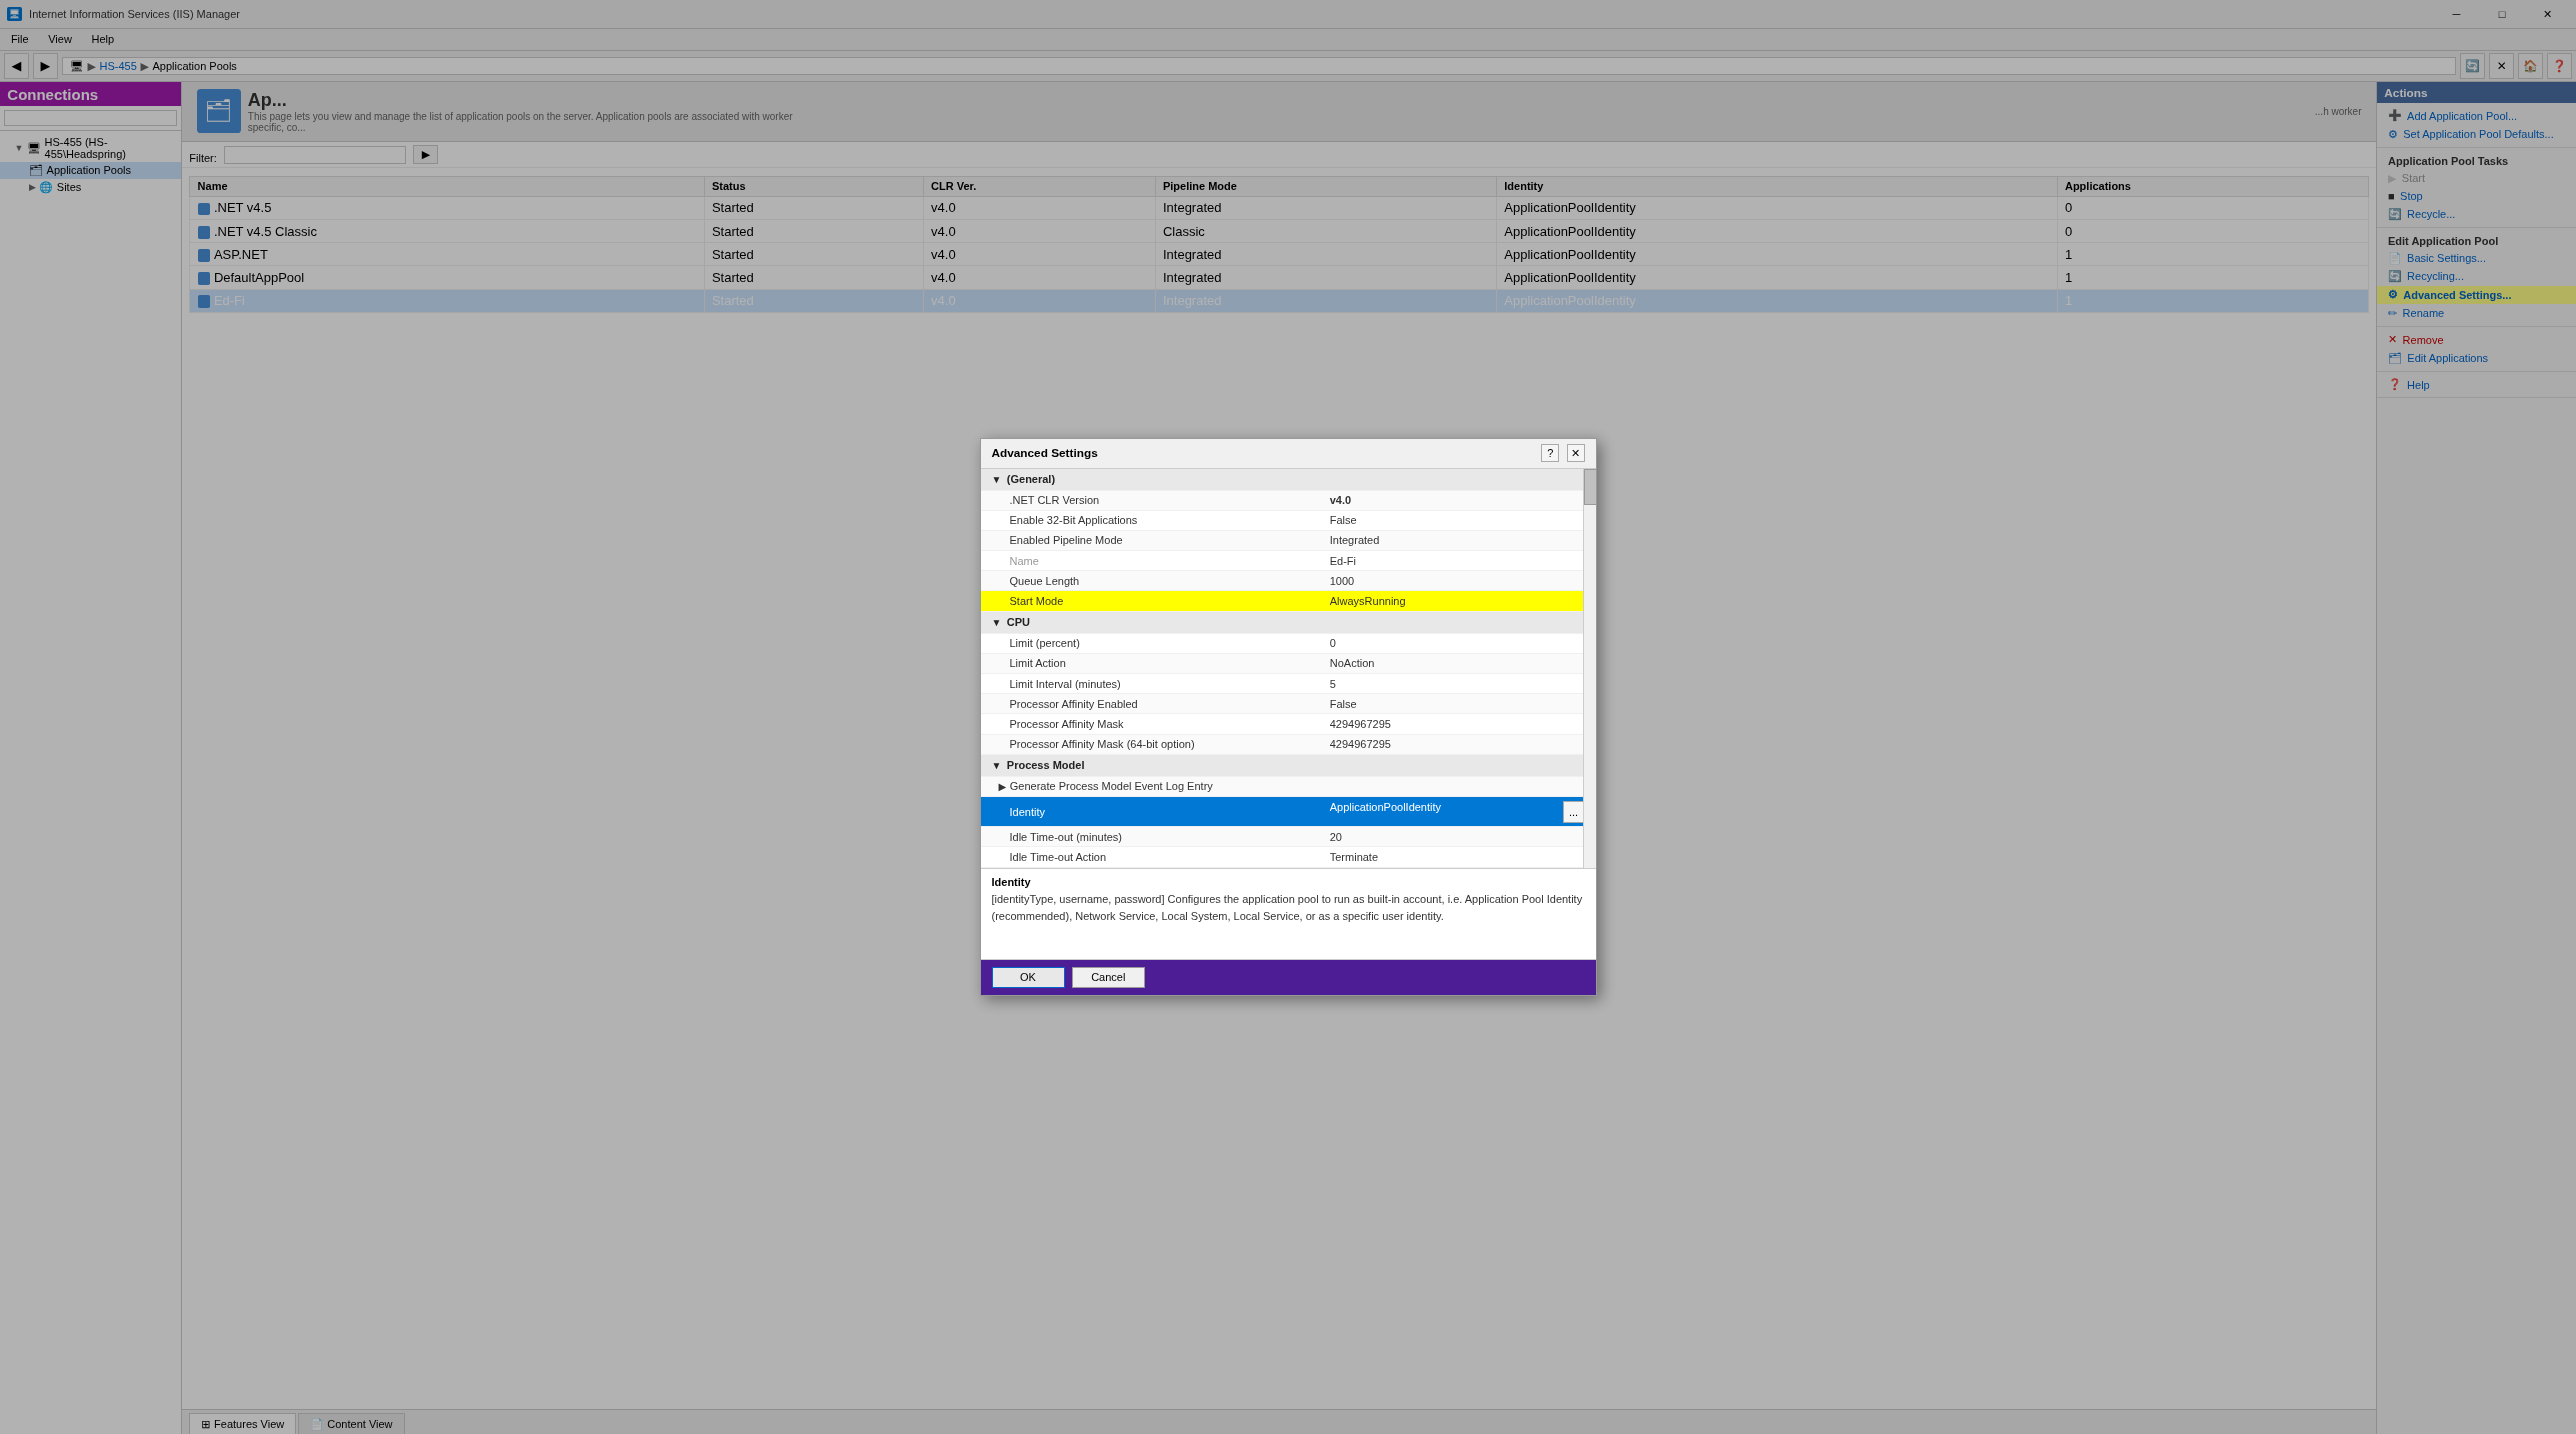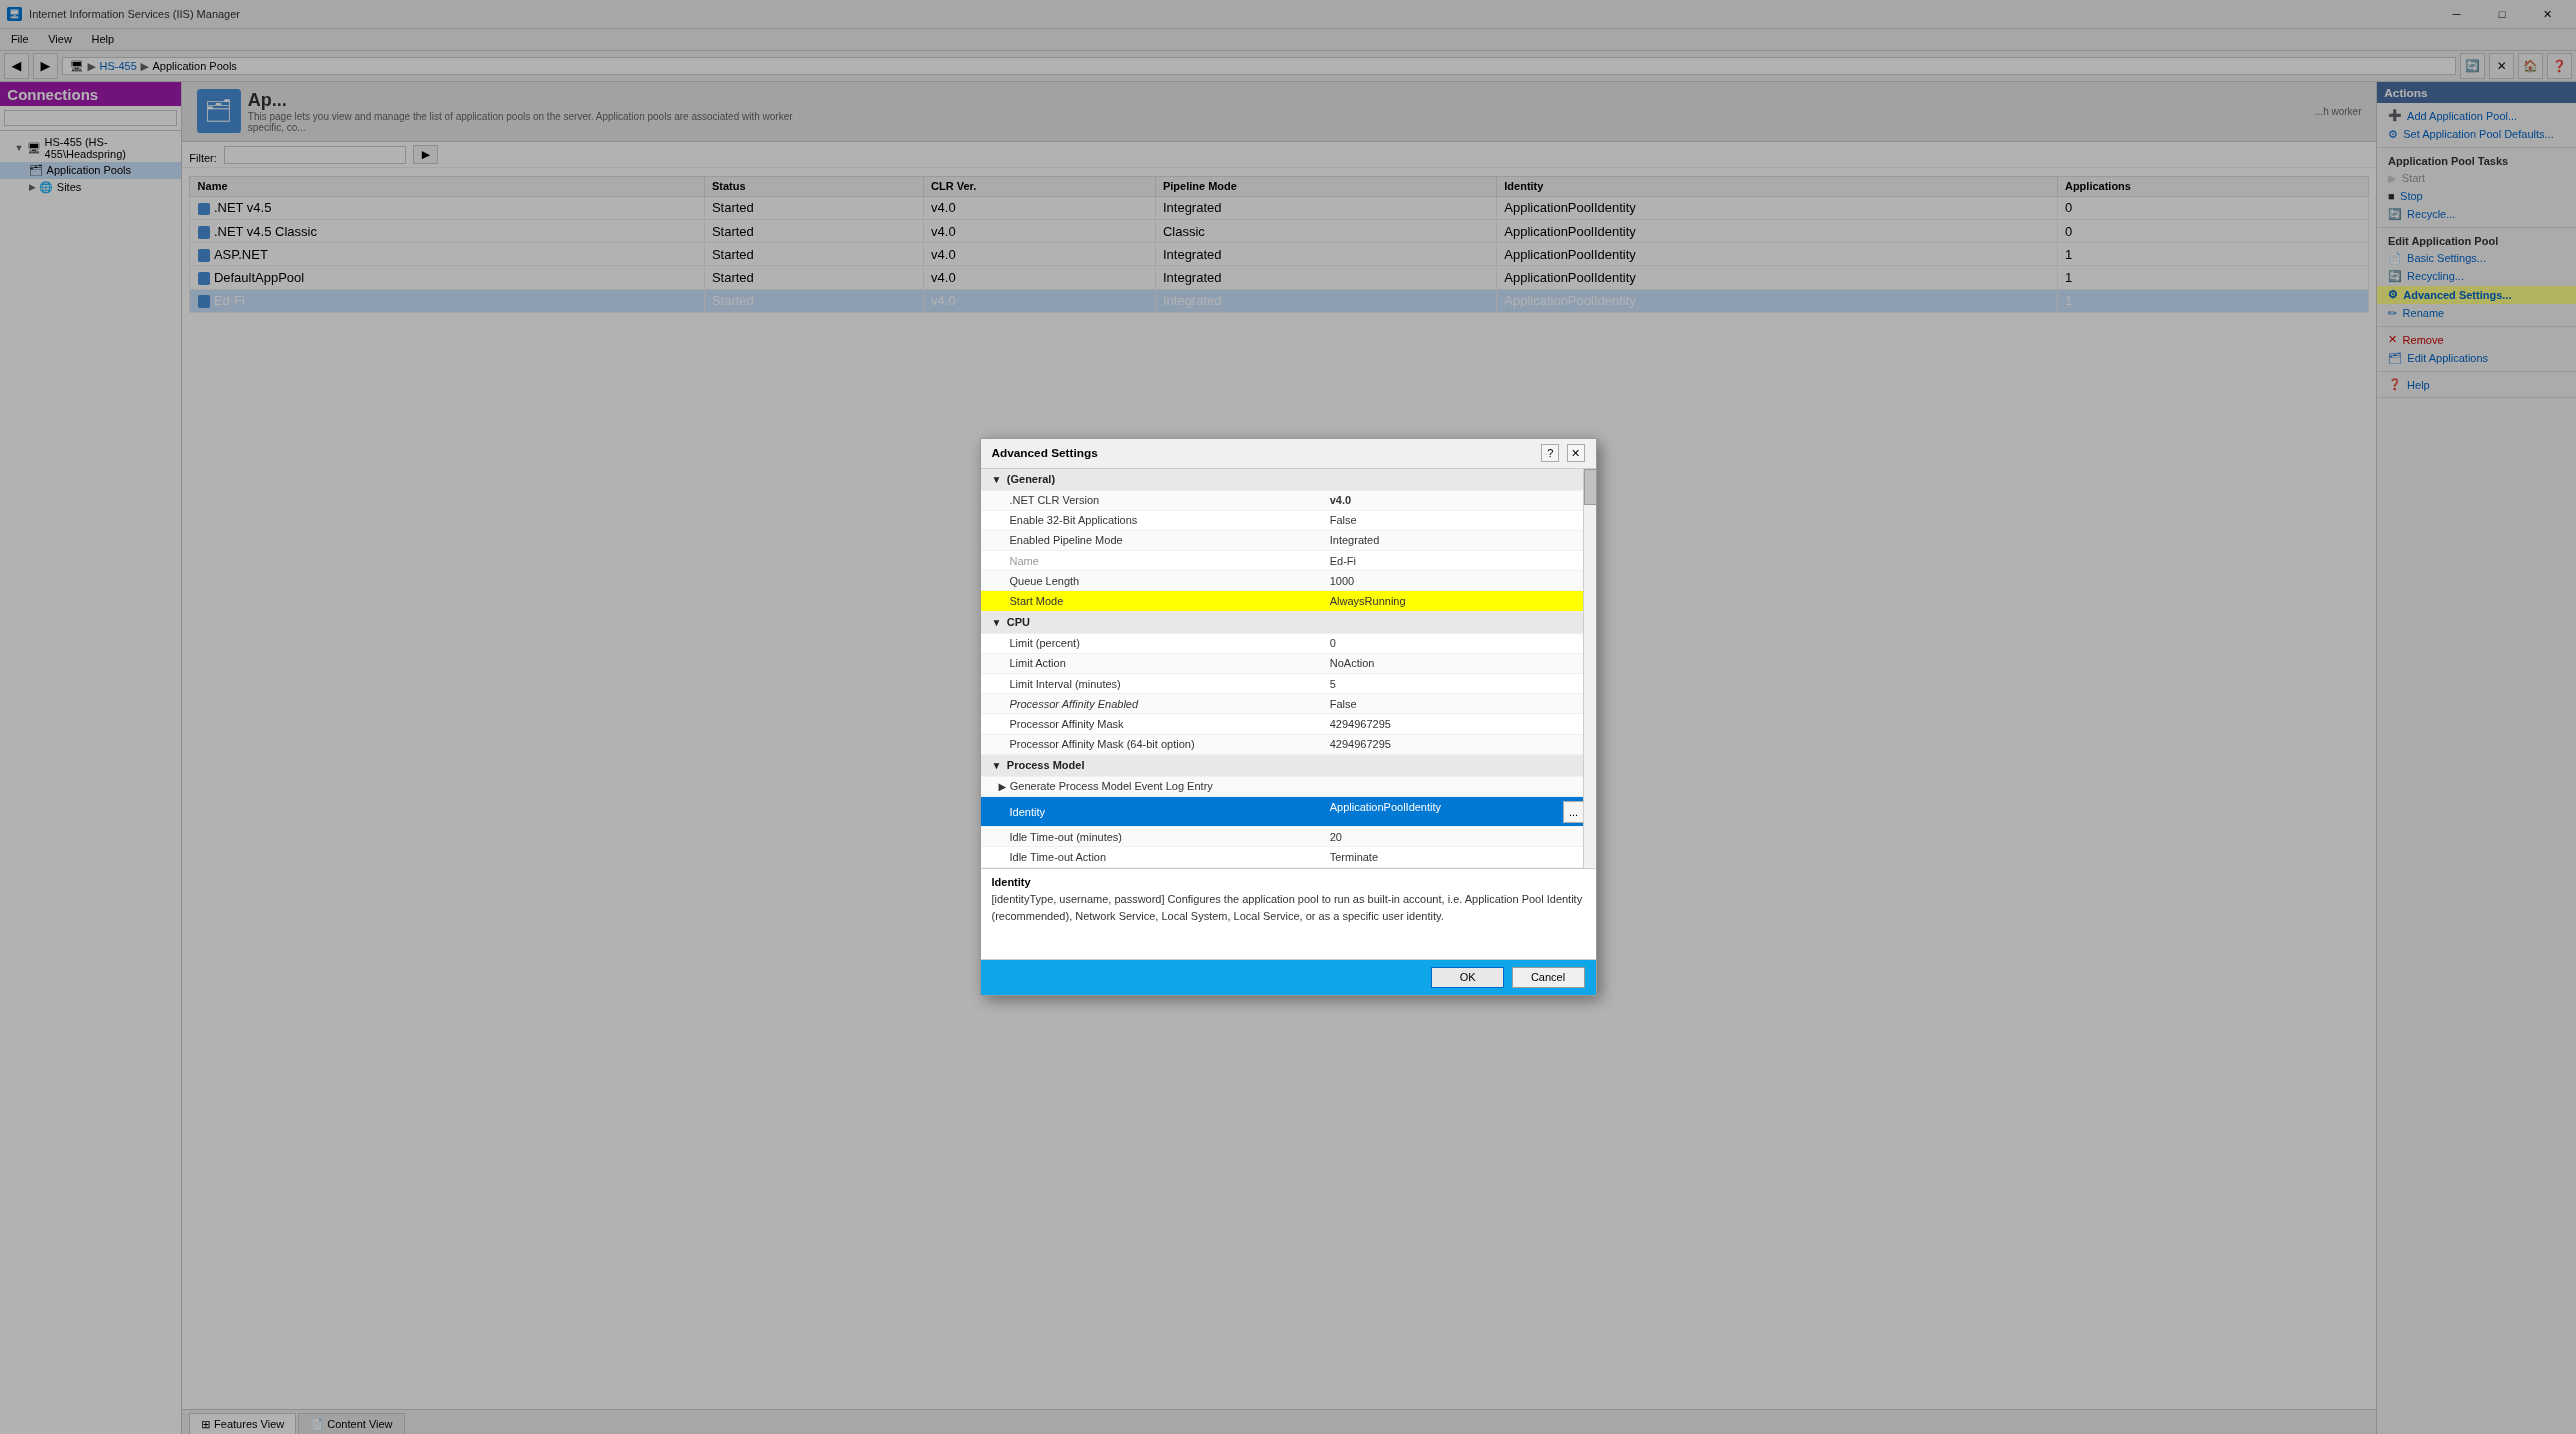--- a/index.html
+++ b/index.html
@@ -253,23 +253,23 @@
       background: white;
       min-height: 91px;
     }
     .modal-desc-title { font-weight: bold; font-size: 11px; margin-bottom: 3.6px; }
     .modal-desc-text { font-size: 11px; color: #333; line-height: 1.5; }
 
     .modal-footer {
       border-top: 0.9px solid #ccc;
       padding: 7.3px 11px;
       display: flex;
-      justify-content: flex-end;
+      justify-content: flex-start;
       gap: 7.3px;
-      background: #0ea5e9;
+      background: #4c1d95;
     }
     .modal-btn {
       min-width: 73px;
       padding: 3.6px 14.5px;
       border: 0.9px solid #999;
       background: #f0f0f0;
       cursor: pointer;
       font-size: 11px;
     }
     .modal-btn.default { background: #e8e8e8; border-color: #0066cc; }
@@ -551,21 +551,21 @@
       </tr>
             <tr>
         <td style="padding-left:29px;">Limit Action</td>
         <td style="">NoAction</td>
       </tr>
             <tr>
         <td style="padding-left:29px;">Limit Interval (minutes)</td>
         <td style="">5</td>
       </tr>
             <tr>
-        <td style="padding-left:29px;font-style:italic;">Processor Affinity Enabled</td>
+        <td style="padding-left:29px;">Processor Affinity Enabled</td>
         <td style="">False</td>
       </tr>
             <tr>
         <td style="padding-left:29px;">Processor Affinity Mask</td>
         <td style="">4294967295</td>
       </tr>
             <tr>
         <td style="padding-left:29px;">Processor Affinity Mask (64-bit option)</td>
         <td style="">4294967295</td>
       </tr>

